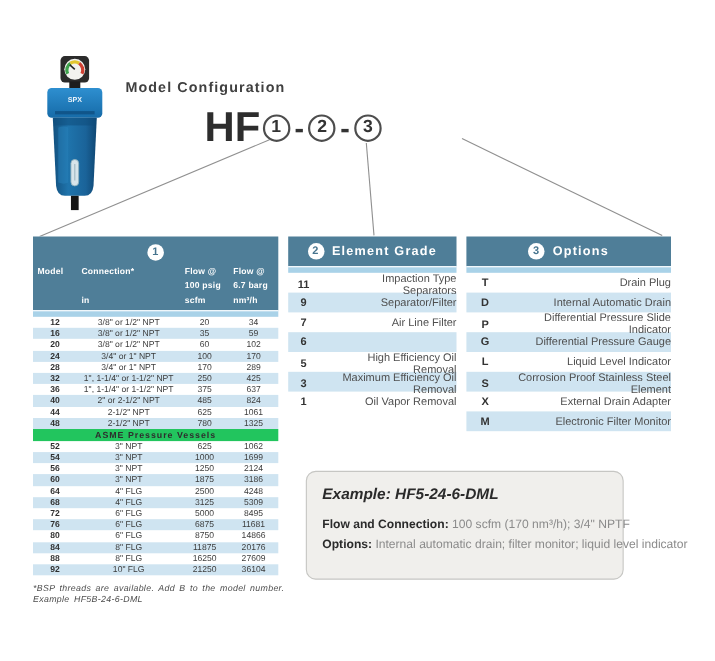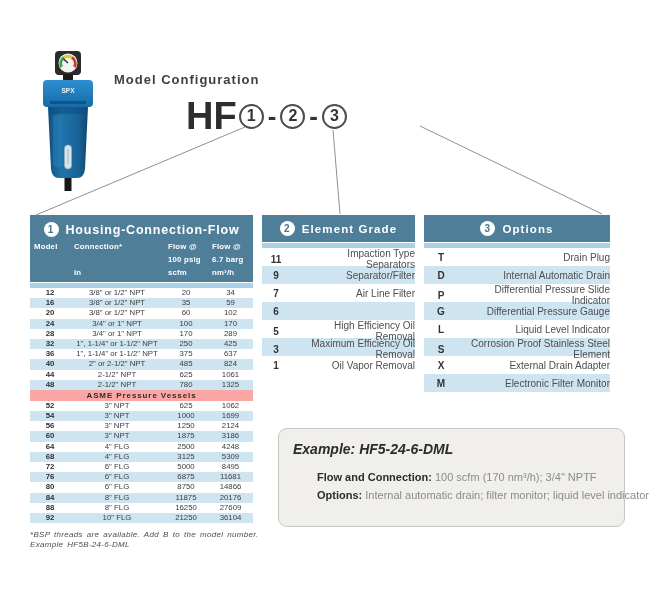--- a/index.html
+++ b/index.html
@@ -36,43 +36,43 @@
   .ttitle{display:flex;align-items:center;justify-content:center;gap:7px;
           font-size:12.5px;font-weight:bold;letter-spacing:0.8px;}
   .cols{display:grid;grid-template-columns:40px 94px 44px 45px;margin-top:5px;
         font-size:7.8px;font-weight:bold;letter-spacing:0.2px;}
   .col{display:flex;flex-direction:column;justify-content:space-between;align-items:flex-start;min-height:35px;}
   .col.c1{justify-content:flex-start;}
   .hrow{display:grid;grid-template-columns:40px 94px 44px 45px;height:10.2px;line-height:10.2px;
         font-size:7.8px;text-align:center;white-space:nowrap;color:#3c3c3c;}
   .rows .hrow:nth-child(even){background:#cfe4f1;}
   .hrow .cm{font-weight:bold;color:#2f2f2f;}
-  .asme-band{height:11px;line-height:11px;background:#fca5a5;color:#2e2e2e;text-align:center;
+  .asme-band{height:11px;line-height:11px;background:#22c55e;color:#2e2e2e;text-align:center;
              font-size:8px;font-weight:bold;letter-spacing:0.9px;}
 
   .footnote{position:absolute;left:30px;top:530px;width:240px;z-index:2;
             font-size:8px;font-style:italic;color:#4d4d4d;line-height:10px;letter-spacing:0.3px;word-spacing:1.5px;}
 
   
   .grade{left:262px;width:153px;}
   .opts{left:424px;width:186px;}
   .thead2{height:27px;display:flex;align-items:center;justify-content:center;gap:7px;
           font-size:11.5px;font-weight:bold;letter-spacing:1.1px;}
   .lrow{display:grid;align-items:center;height:18px;font-size:10px;color:#4e4e4e;}
   .grade .lrow{grid-template-columns:28px 1fr;}
   .opts  .lrow{grid-template-columns:34px 1fr;}
   .rows2 .lrow:nth-child(even){background:#cfe4f1;}
   .lrow .code{font-weight:bold;color:#333;text-align:center;}
   .lrow .lbl{text-align:right;padding-left:6px;}
 
   
-  .example{position:absolute;left:278px;top:428px;width:347px;height:99px;box-sizing:border-box;z-index:2;
+  .example{position:absolute;left:278px;top:428px;width:289px;height:99px;box-sizing:border-box;z-index:2;
            background:#f0efec;border:1px solid #c6c6c3;border-radius:9px;padding:12px 14px;}
   .ex-title{font-size:14px;font-weight:bold;font-style:italic;color:#2b2b2b;}
-  .ex-lines{margin-top:11px;margin-left:24px;}
+  .ex-lines{margin-top:11px;}
   .ex-line{font-size:11px;line-height:18px;white-space:nowrap;}
   .ex-label{font-weight:bold;color:#2b2b2b;}
   .ex-value{color:#8b8b8b;}
 </style>
 </head>
 <body>
 
 <div class="stage">
 
   <svg class="connectors" width="650" height="601" viewBox="0 0 650 601">
@@ -128,21 +128,20 @@
     <span class="code-dash">-</span>
     <span class="code-circle">2</span>
     <span class="code-dash">-</span>
     <span class="code-circle">3</span>
   </div>
 
   <section class="tbl housing">
     <div class="thead-bar">
       <div class="ttitle">
         <span class="badge">1</span>
-        <span>Housing-Connection-Flow</span>
       </div>
       <div class="cols">
         <div class="col c1">
           <span>Model</span>
         </div>
         <div class="col c2">
           <span>Connection*</span>
           <span>in</span>
         </div>
         <div class="col c3">

